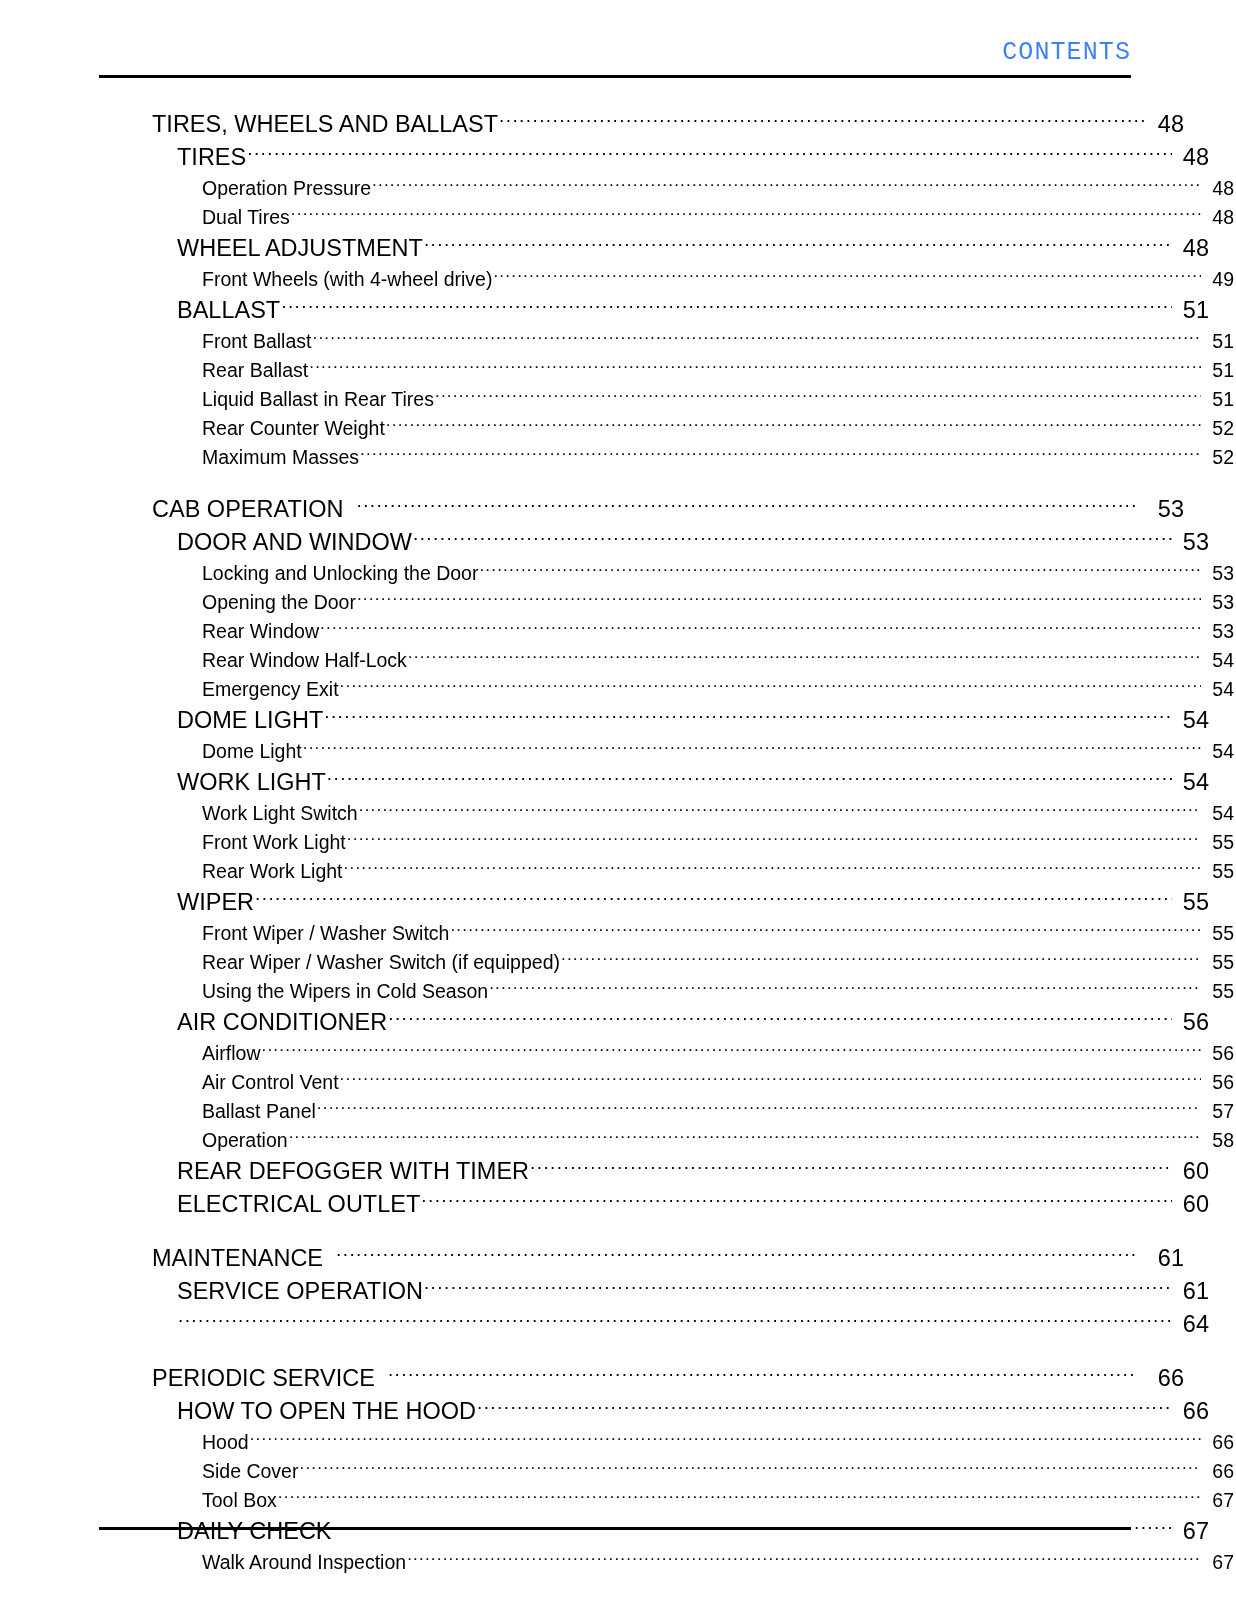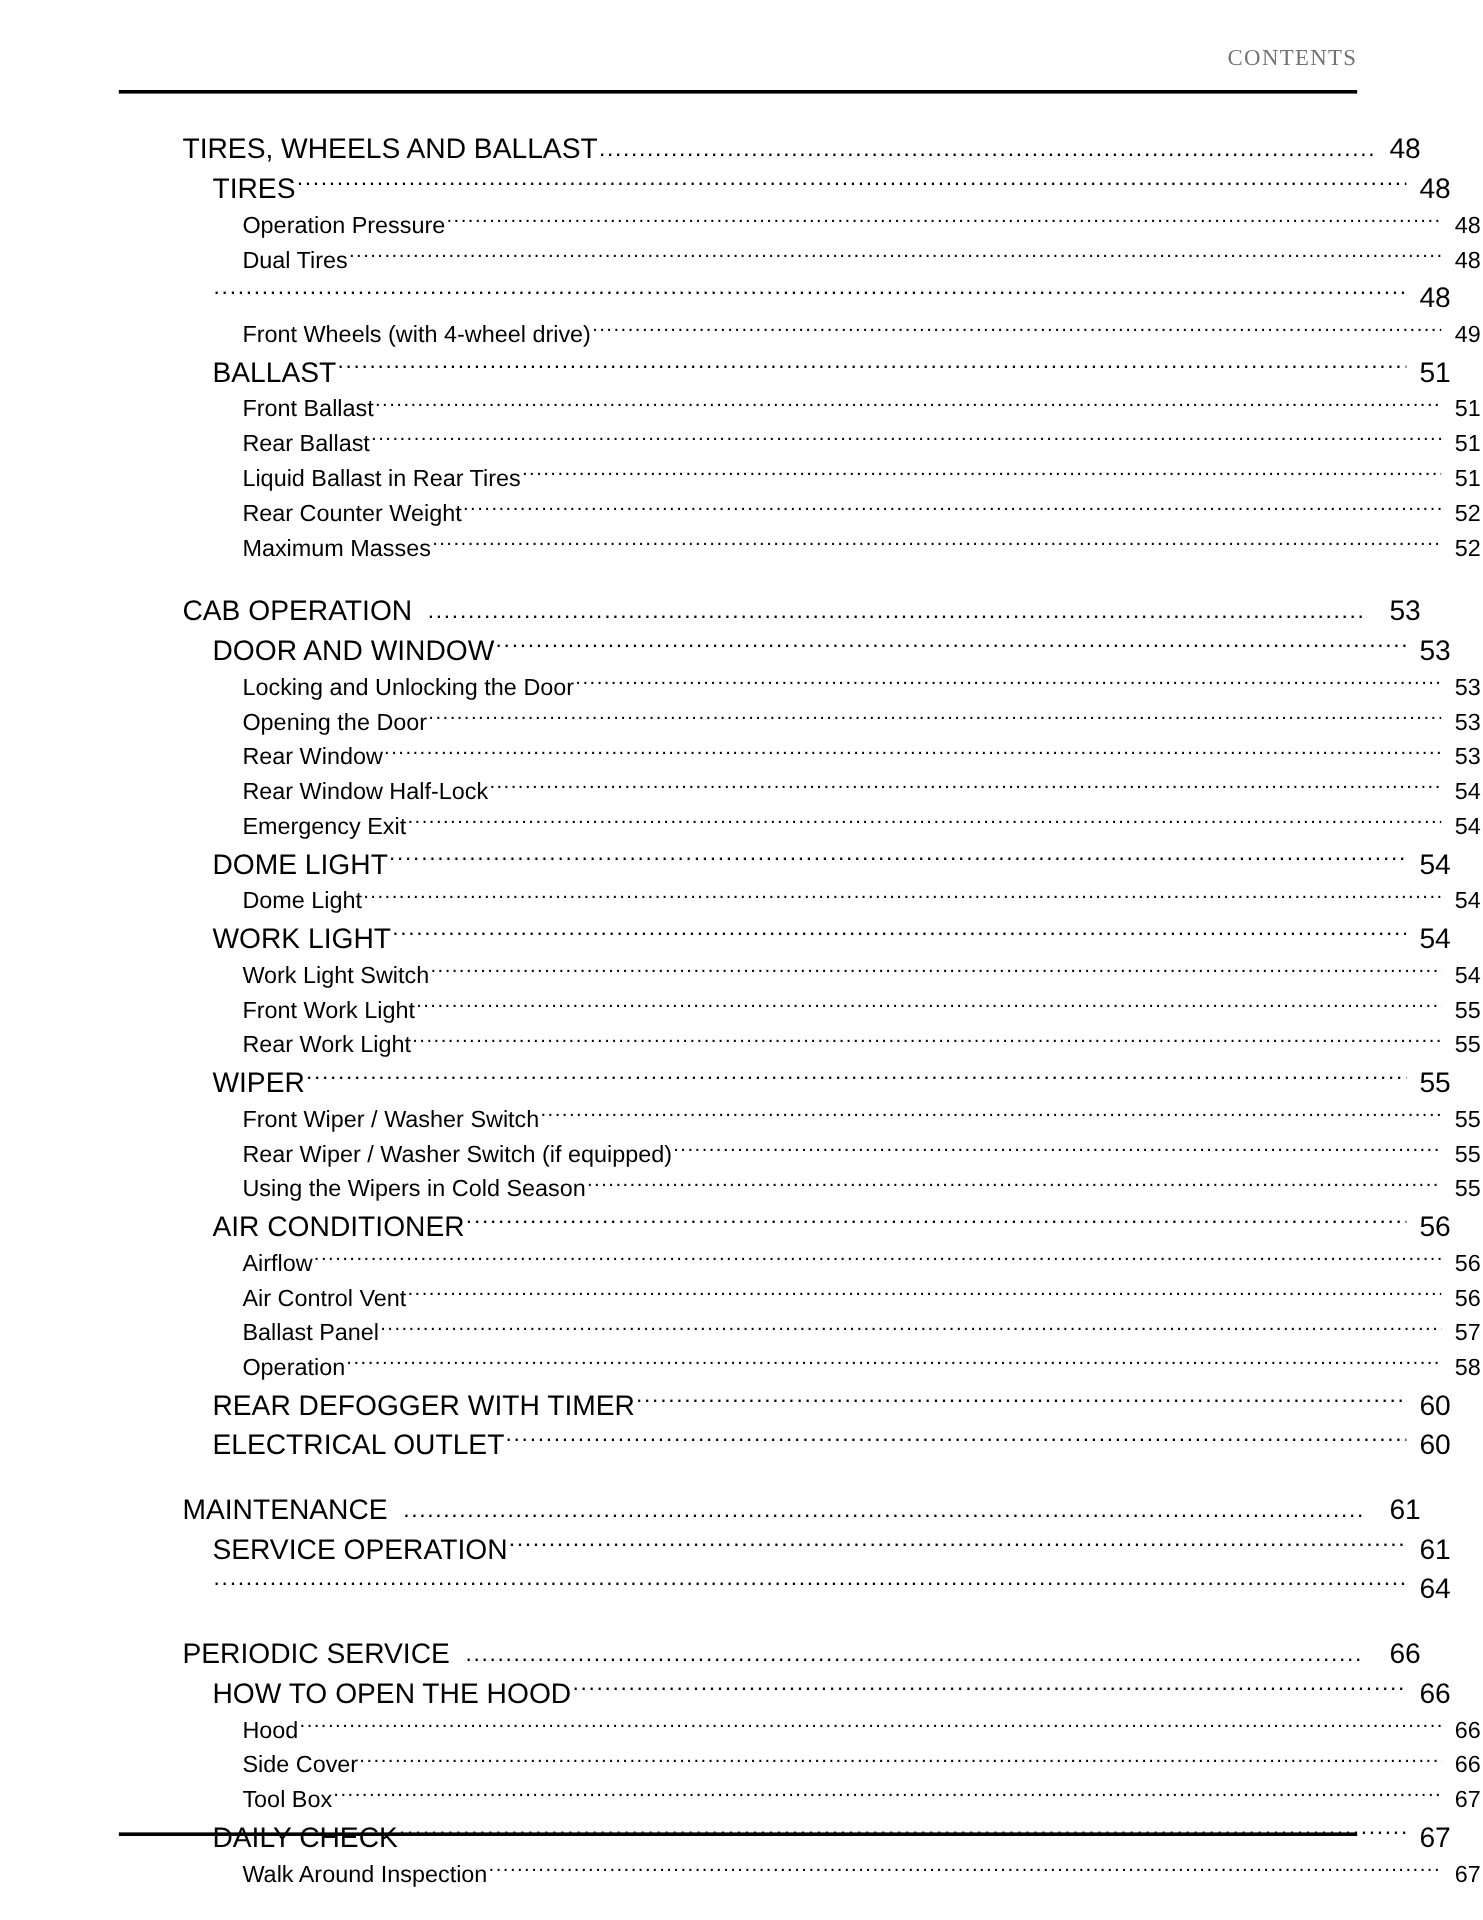--- a/index.html
+++ b/index.html
@@ -22,24 +22,24 @@
     height: 1600px;
   }
   .header-area {
     position: absolute;
     left: 99px;
     top: 38px;
     width: 1032px;
     text-align: right;
   }
   .header-label {
-    font-size: 19px;
+    font-size: 25px;
     letter-spacing: 1.1px;
-    color: #737373;
-    font-family: Liberation Serif, serif;
+    color: #3b82f6;
+    font-family: Liberation Mono, monospace;
   }
   .rule-top {
     position: absolute;
     left: 99px;
     top: 75px;
     width: 1032px;
     height: 3px;
     background: #000000;
   }
   .rule-bottom {
@@ -84,21 +84,20 @@
     flex: 0 0 auto;
     text-align: right;
     min-width: 34px;
   }
 
   
   .lvl1 {
     font-size: 23.5px;
     line-height: 33px;
     padding-left: 53px;
-    align-items: flex-end;
   }
   .lvl1 .toc-leader::after { font-size: 19px; letter-spacing: 1.4px; }
   .lvl1 .toc-page { min-width: 36px; }
 
   
   .lvl2 {
     font-size: 23.5px;
     line-height: 33px;
     padding-left: 78px;
     justify-content: center;
@@ -146,20 +145,21 @@
         <span class="toc-title">Operation Pressure</span>
         <span class="toc-leader"></span>
         <span class="toc-page">48</span>
       </div>
       <div class="toc-entry lvl3">
         <span class="toc-title">Dual Tires</span>
         <span class="toc-leader"></span>
         <span class="toc-page">48</span>
       </div>
       <div class="toc-entry lvl2">
+        <span class="toc-title">WHEEL ADJUSTMENT</span>
         <span class="toc-leader"></span>
         <span class="toc-page">48</span>
       </div>
       <div class="toc-entry lvl3">
         <span class="toc-title">Front Wheels (with 4-wheel drive)</span>
         <span class="toc-leader"></span>
         <span class="toc-page">49</span>
       </div>
       <div class="toc-entry lvl2">
         <span class="toc-title">BALLAST</span>

